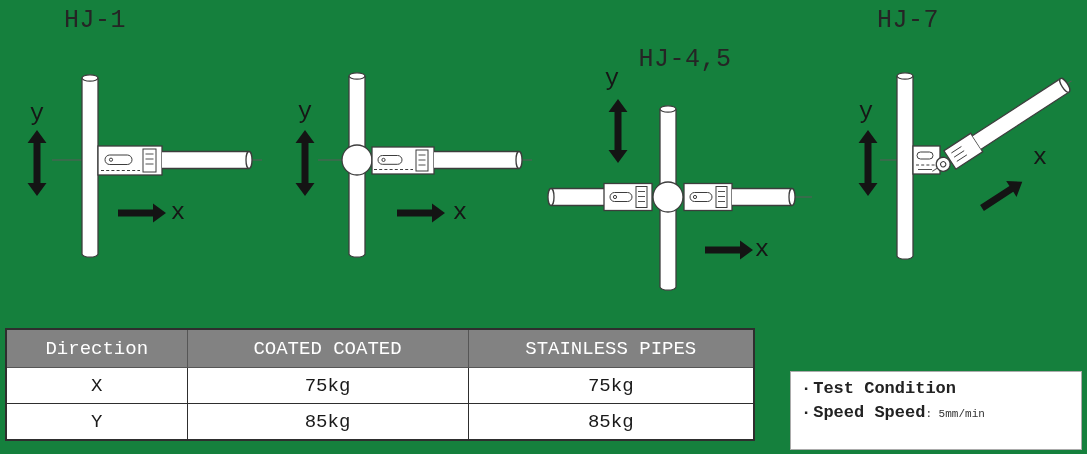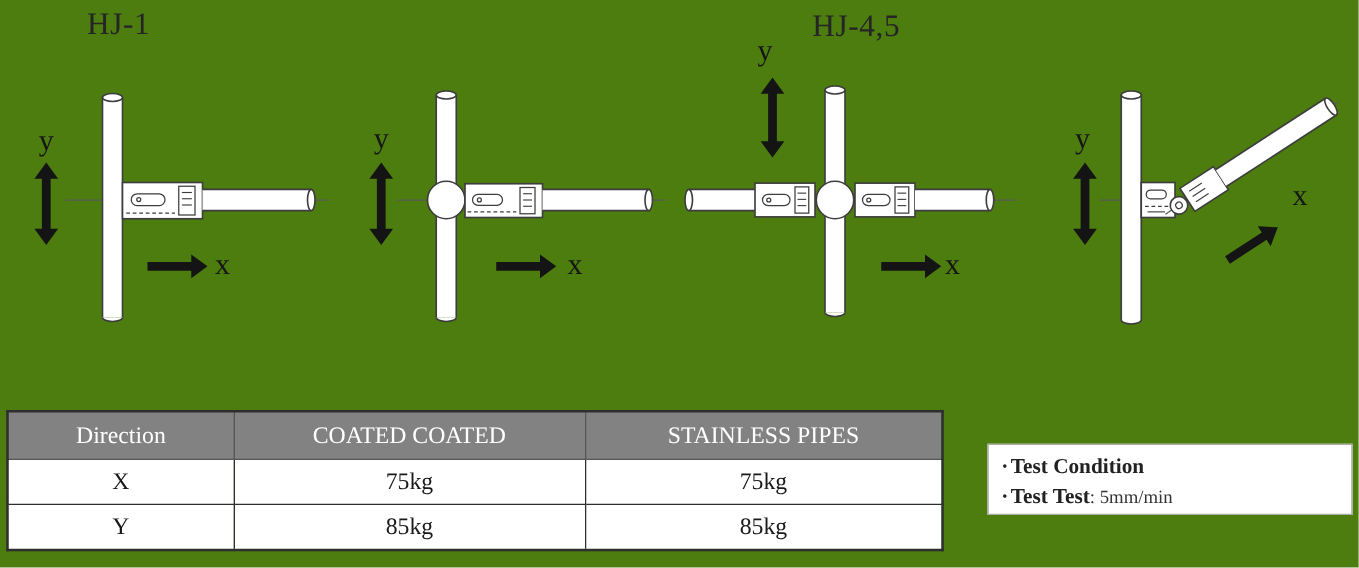--- a/index.html
+++ b/index.html
@@ -1,18 +1,18 @@
 <!DOCTYPE html>
 <html><head>
 <meta charset="utf-8">
 <style>
   html,body { margin:0; padding:0; background:#ffffff; }
   .page {
-    position:relative; width:1087px; height:454px; background:#4d7c0f;
-    font-family:Liberation Serif, serif; overflow:hidden;
+    position:relative; width:1087px; height:454px; background:#15803d;
+    font-family:Liberation Mono, monospace; overflow:hidden;
   }
   .fig { position:absolute; top:0; height:300px; }
   .fig-title {
     position:absolute; top:6px; text-align:center;
     font-size:25px; color:#252525; letter-spacing:0.5px;
   }
   .axis-label {
     position:absolute; width:24px; text-align:center;
     font-size:24px; color:#161616;
   }
@@ -40,27 +40,27 @@
     text-align:center;
   }
   table.strength td {
     font-size:19px; height:33px; text-align:center;
     border:1px solid #2e2e2e; color:#1a1a1a; background:#ffffff;
   }
   .col-dir { width:181px; } .col-coated { width:281px; } .col-stain { width:286px; }
 
   
   .note {
-    position:absolute; left:790px; top:355px; width:292px; height:57px;
+    position:absolute; left:790px; top:371px; width:292px; height:79px;
     box-sizing:border-box; border:1.5px solid #ababab; background:#ffffff;
     padding:5px 10px 4px 10px; font-size:17px; line-height:1.4; color:#222222;
   }
   .note-bullet { font-weight:700; margin-right:2px; }
   .note-label  { font-weight:700; }
-  .note-value  { font-size:15px; color:#333333; }
+  .note-value  { font-size:11px; color:#333333; }
 </style>
 </head>
 <body>
 
 <div class="page">
 
   <div class="fig" style="left:0; width:270px;">
     <svg class="fig-svg" width="270" height="300">
       <line x1="52" y1="160" x2="262" y2="160" class="cl"></line>
       <g>
@@ -121,21 +121,21 @@
         <line x1="164" y1="168.5" x2="249" y2="168.5" class="ln"></line>
         <ellipse cx="249" cy="160" rx="3" ry="8.5" class="shape"></ellipse>
       </g>
       <polygon class="arrow" points="35,130 44.5,143 38.5,143 38.5,183 44.5,183 35,196 25.5,183 31.5,183 31.5,143 25.5,143"></polygon>
       <polygon class="arrow" points="127,209.5 162,209.5 162,203.5 175,213 162,222.5 162,216.5 127,216.5"></polygon>
     </svg>
     <div class="axis-label" style="left:23px; top:98px;">y</div>
     <div class="axis-label" style="left:178px; top:199px;">x</div>
   </div>
 
-  <div class="fig" style="left:540px; width:280px;">
+  <div class="fig" style="left:540px; width:280px;margin-top:37px;">
     <svg class="fig-svg" width="280" height="300">
       <line x1="8" y1="160" x2="272" y2="160" class="cl"></line>
       <g>
         <rect x="11" y="151.5" width="53" height="17" class="fillw"></rect>
         <line x1="11" y1="151.5" x2="64" y2="151.5" class="ln"></line>
         <line x1="11" y1="168.5" x2="64" y2="168.5" class="ln"></line>
         <ellipse cx="11" cy="160" rx="3" ry="8.5" class="shape"></ellipse>
       </g>
       <g>
         <rect x="64" y="146.5" width="48" height="27" class="shape"></rect>
@@ -204,20 +204,21 @@
         <rect x="45" y="-8" width="105" height="16" class="fillw"></rect>
         <line x1="45" y1="-8" x2="150" y2="-8" class="ln"></line>
         <line x1="45" y1="8" x2="150" y2="8" class="ln"></line>
         <ellipse cx="150" cy="0" rx="3" ry="8" class="shape"></ellipse>
       </g>
       <polygon class="arrow" points="48,130 57.5,143 51.5,143 51.5,183 57.5,183 48,196 38.5,183 44.5,183 44.5,143 38.5,143"></polygon>
       <g transform="translate(162,208) rotate(-33)">
         <polygon class="arrow" points="0,-3.5 35,-3.5 35,-9.5 48,0 35,9.5 35,3.5 0,3.5"></polygon>
       </g>
     </svg>
+    <div class="fig-title" style="left:43px; width:90px;">HJ-7</div>
     <div class="axis-label" style="left:34px; top:98px;">y</div>
     <div class="axis-label" style="left:208px; top:144px;">x</div>
   </div>
 
   <div class="tbl-wrap">
     <table class="strength">
       <colgroup>
         <col class="col-dir">
           <col class="col-coated">
           <col class="col-stain">
@@ -242,17 +243,17 @@
         </tr>
       </tbody>
     </table>
   </div>
 
   <div class="note">
     <div class="note-line">
       <span class="note-bullet">·</span><span class="note-label">Test Condition</span>
     </div>
     <div class="note-line">
-      <span class="note-bullet">·</span><span class="note-label">Test Test</span><span class="note-value">: 5mm/min</span>
+      <span class="note-bullet">·</span><span class="note-label">Speed Speed</span><span class="note-value">: 5mm/min</span>
     </div>
   </div>
 
 </div>
 
 </body></html>

